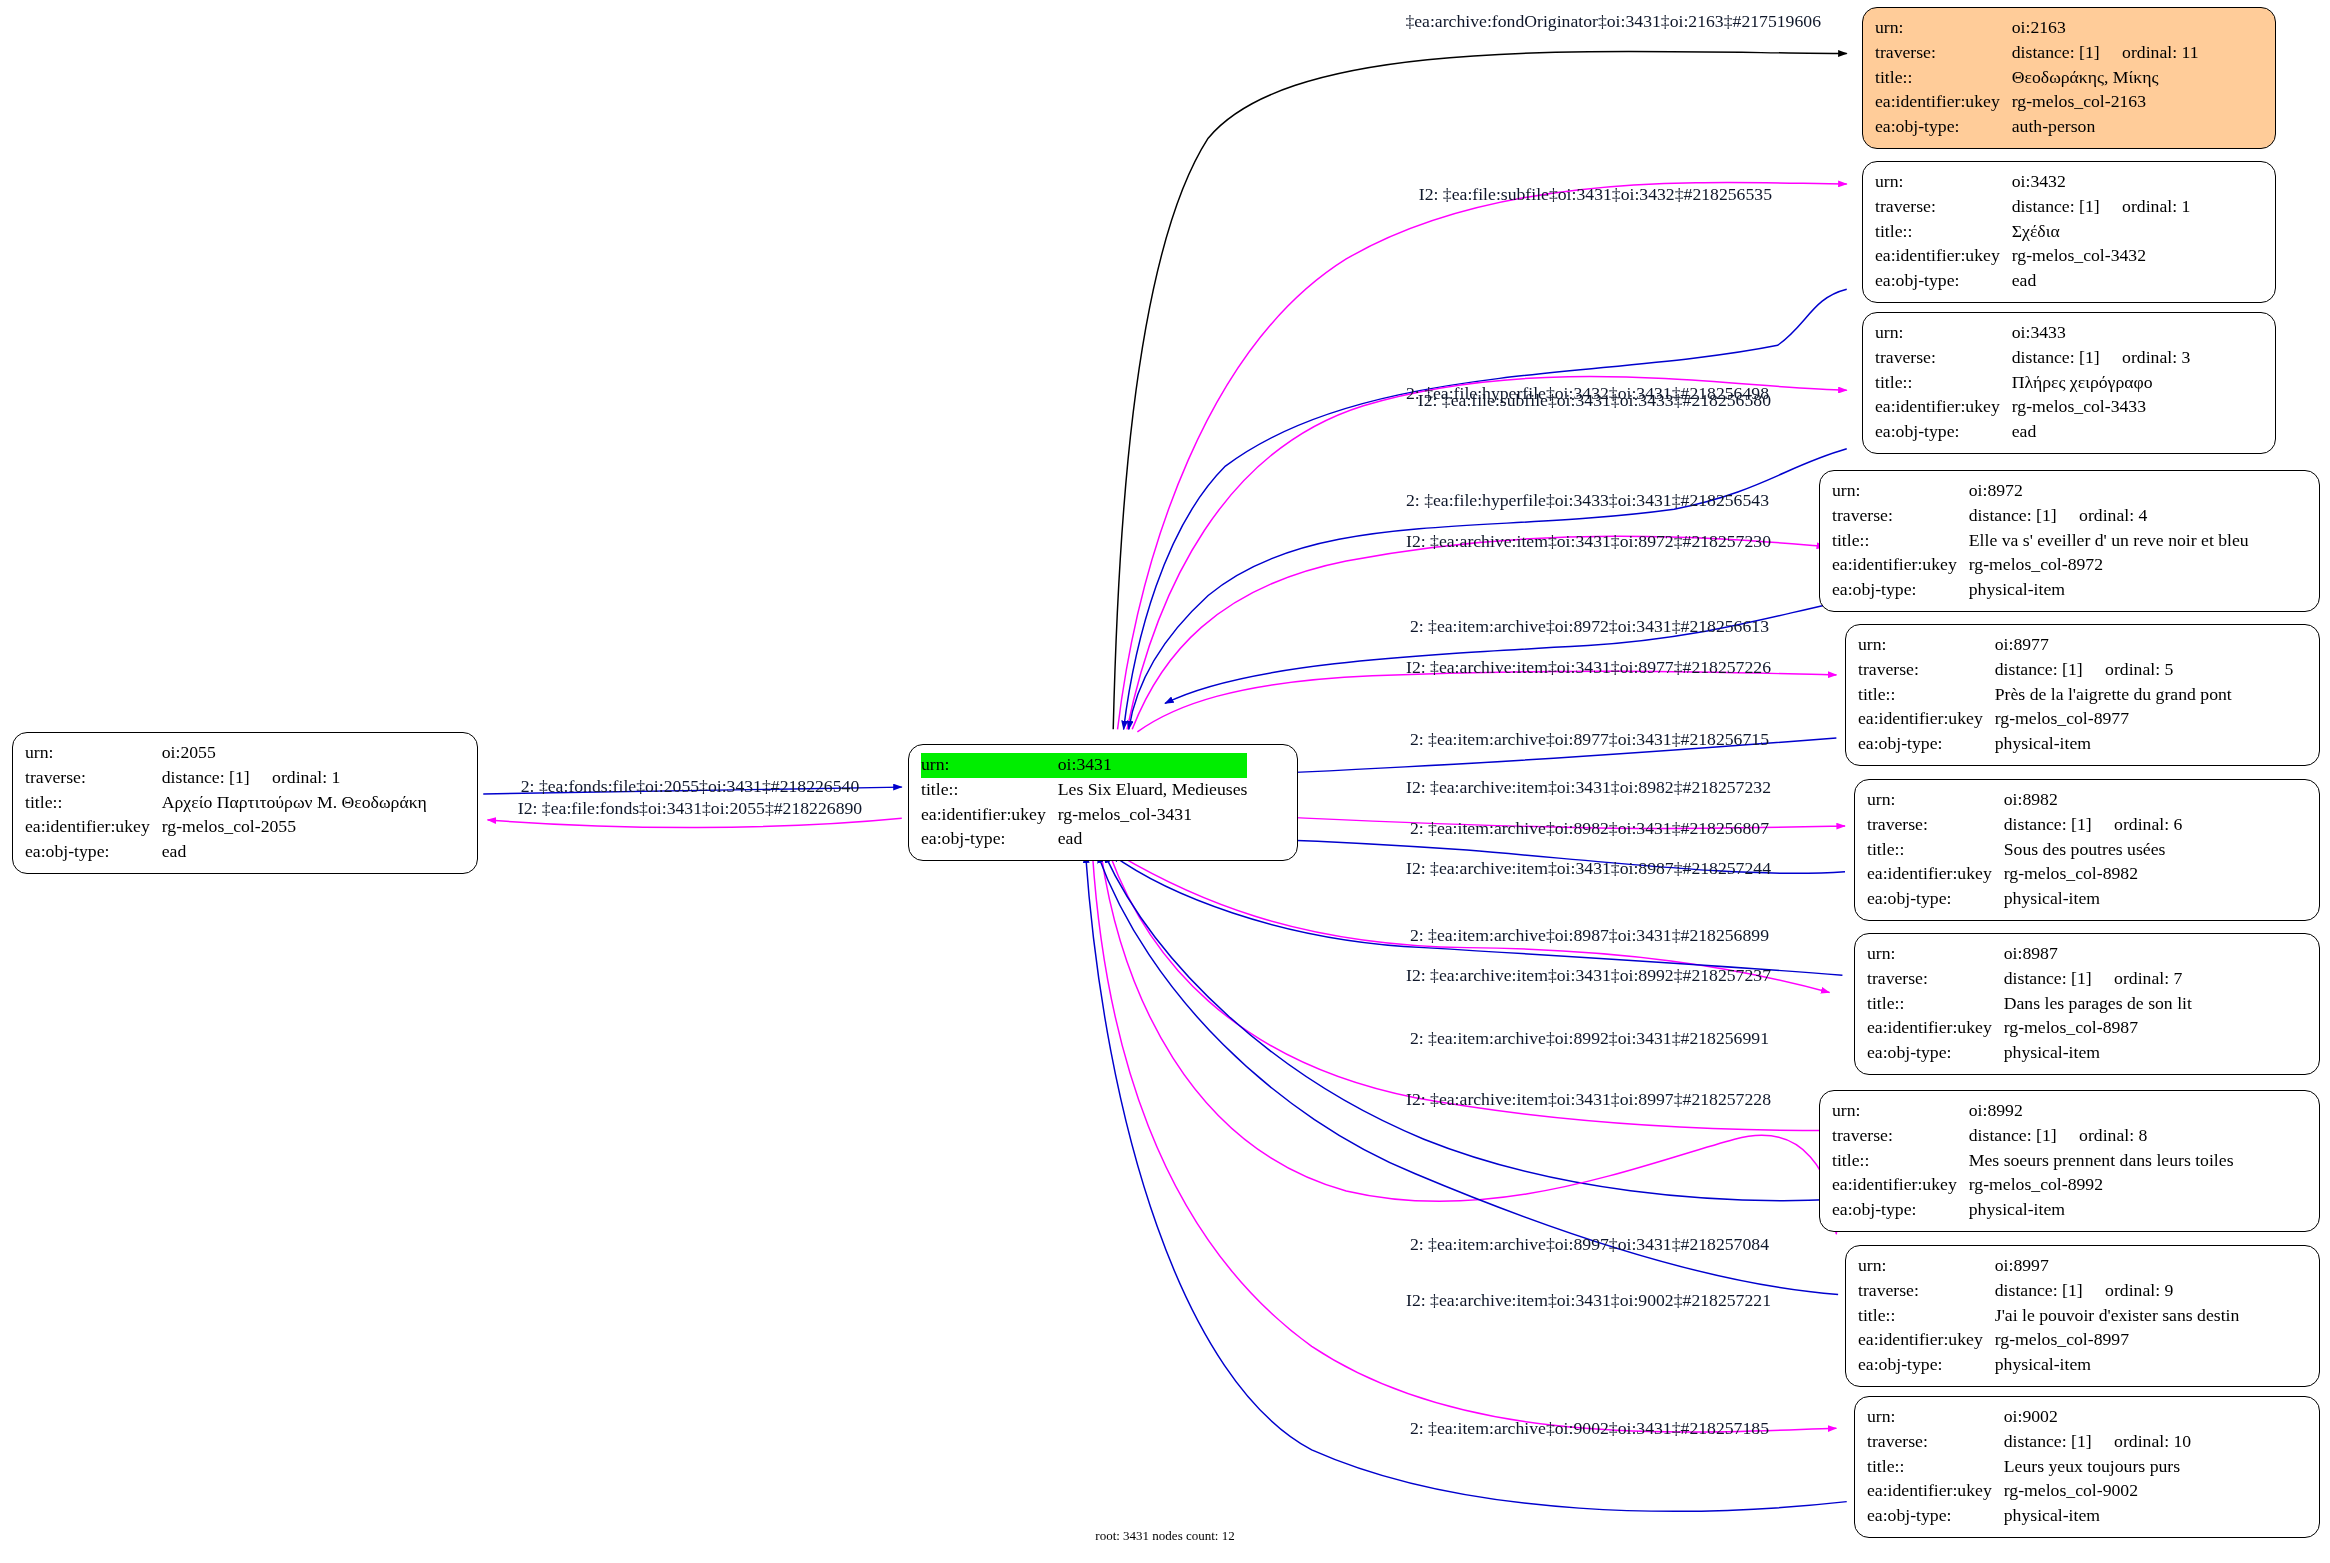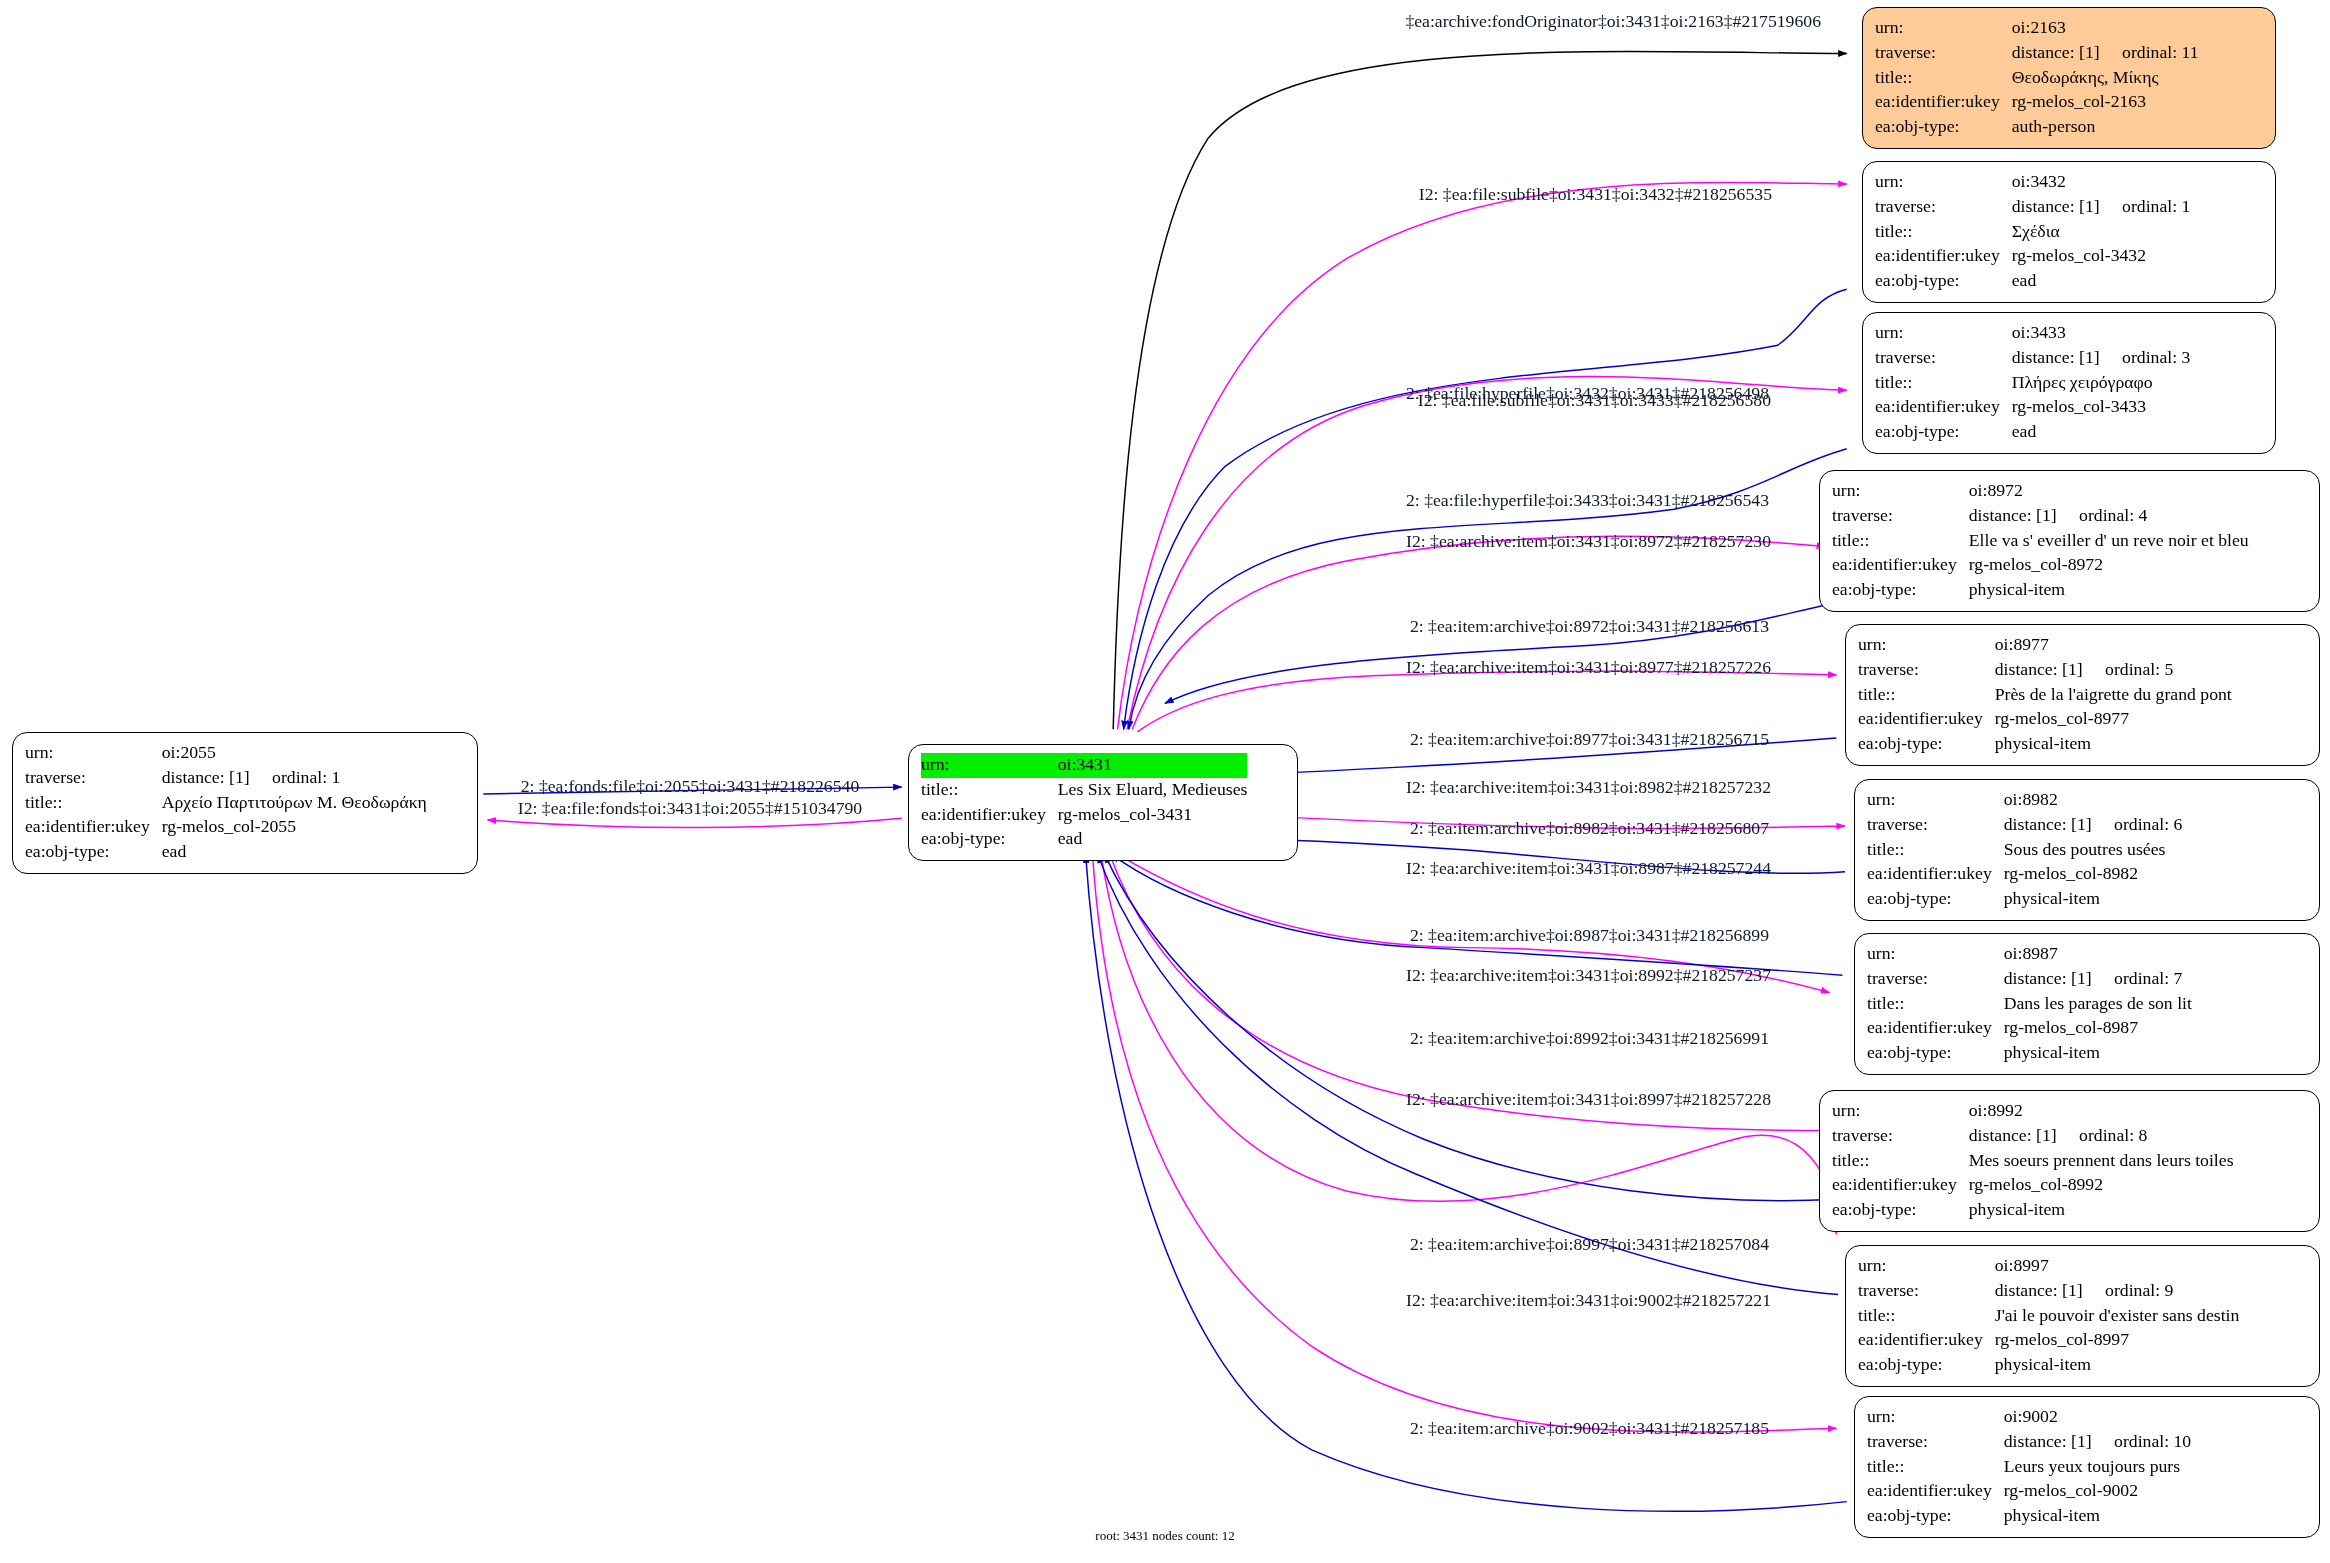--- a/index.html
+++ b/index.html
@@ -498,18 +498,18 @@
   <div class="edge-label r" style="left:1771px; top:967px;">I2: ‡ea:archive:item‡oi:3431‡oi:8992‡#218257237</div>
   <div class="edge-label r" style="left:1769px; top:1030px;">2: ‡ea:item:archive‡oi:8992‡oi:3431‡#218256991</div>
 
   <div class="edge-label r" style="left:1771px; top:1091px;">I2: ‡ea:archive:item‡oi:3431‡oi:8997‡#218257228</div>
   <div class="edge-label r" style="left:1769px; top:1236px;">2: ‡ea:item:archive‡oi:8997‡oi:3431‡#218257084</div>
 
   <div class="edge-label r" style="left:1771px; top:1292px;">I2: ‡ea:archive:item‡oi:3431‡oi:9002‡#218257221</div>
   <div class="edge-label r" style="left:1769px; top:1420px;">2: ‡ea:item:archive‡oi:9002‡oi:3431‡#218257185</div>
 
   <div class="edge-label c" style="left:690px; top:778px;">2: ‡ea:fonds:file‡oi:2055‡oi:3431‡#218226540</div>
-  <div class="edge-label c" style="left:690px; top:800px;">I2: ‡ea:file:fonds‡oi:3431‡oi:2055‡#151034790</div>
+  <div class="edge-label c" style="left:690px; top:800px;">I2: ‡ea:file:fonds‡oi:3431‡oi:2055‡#218226890</div>
 
   <div class="footer" style="left:1165px; top:1528px;">root: 3431 nodes count: 12</div>
 
 </div>
 
 
 </body></html>

